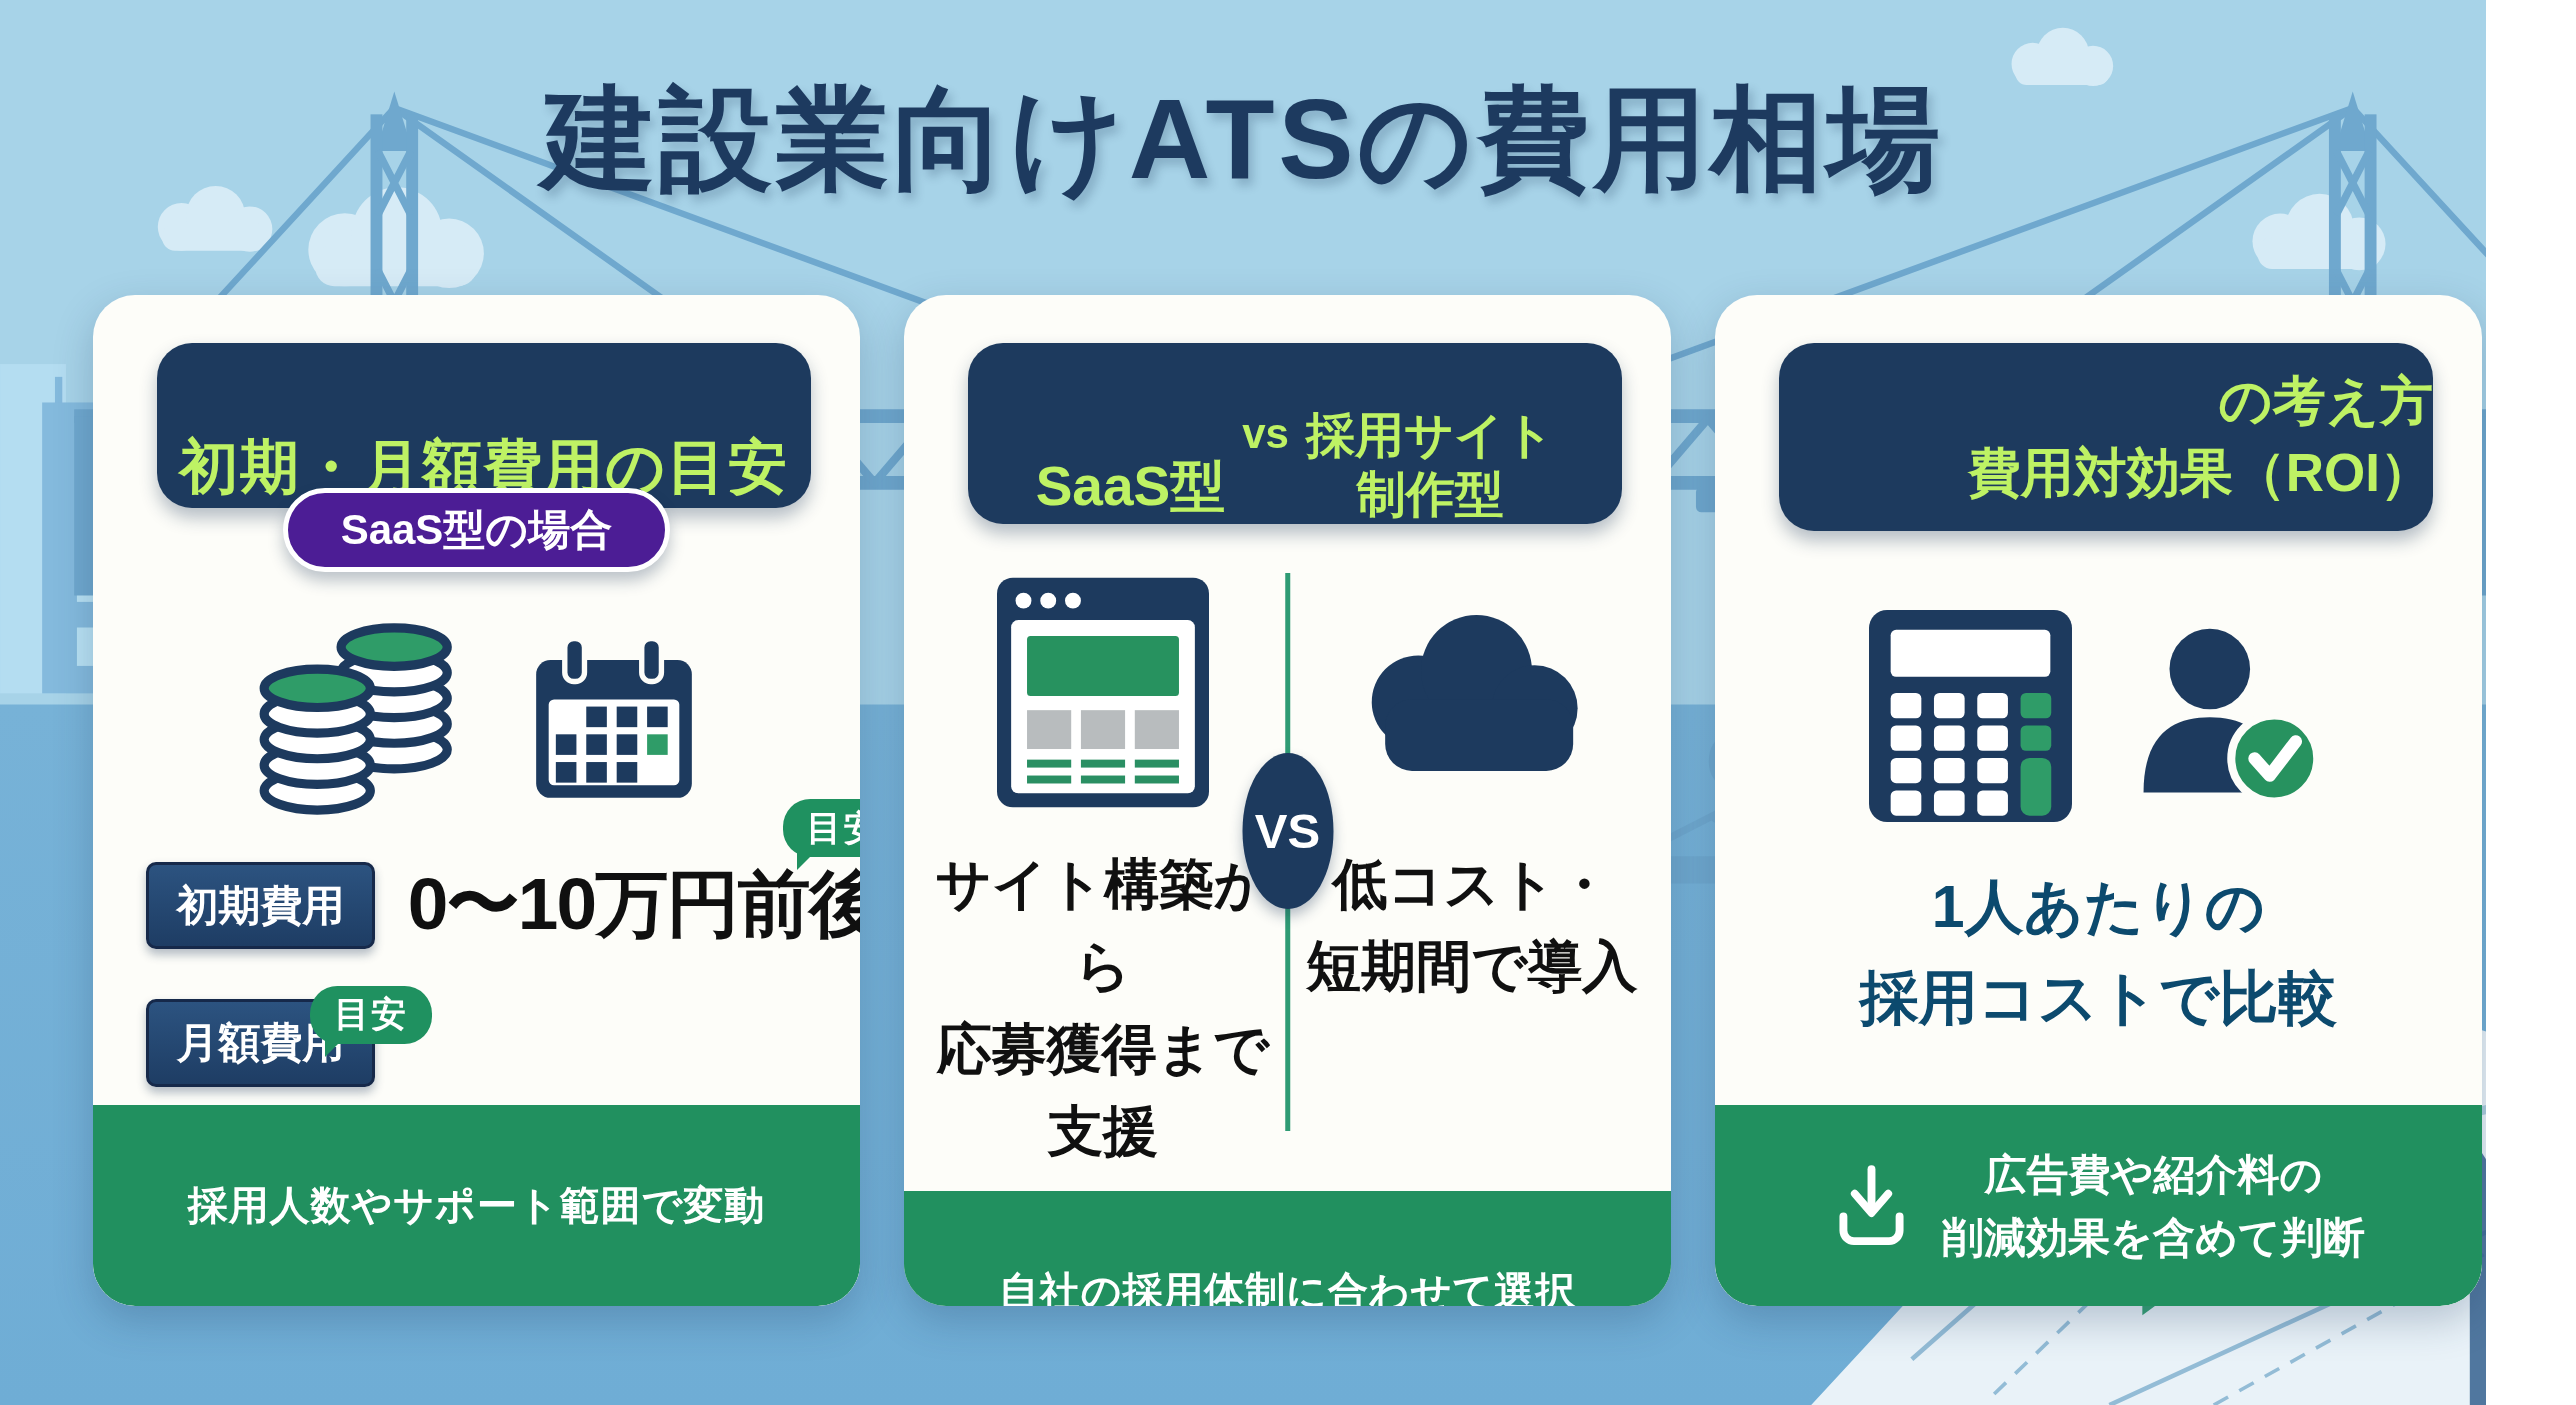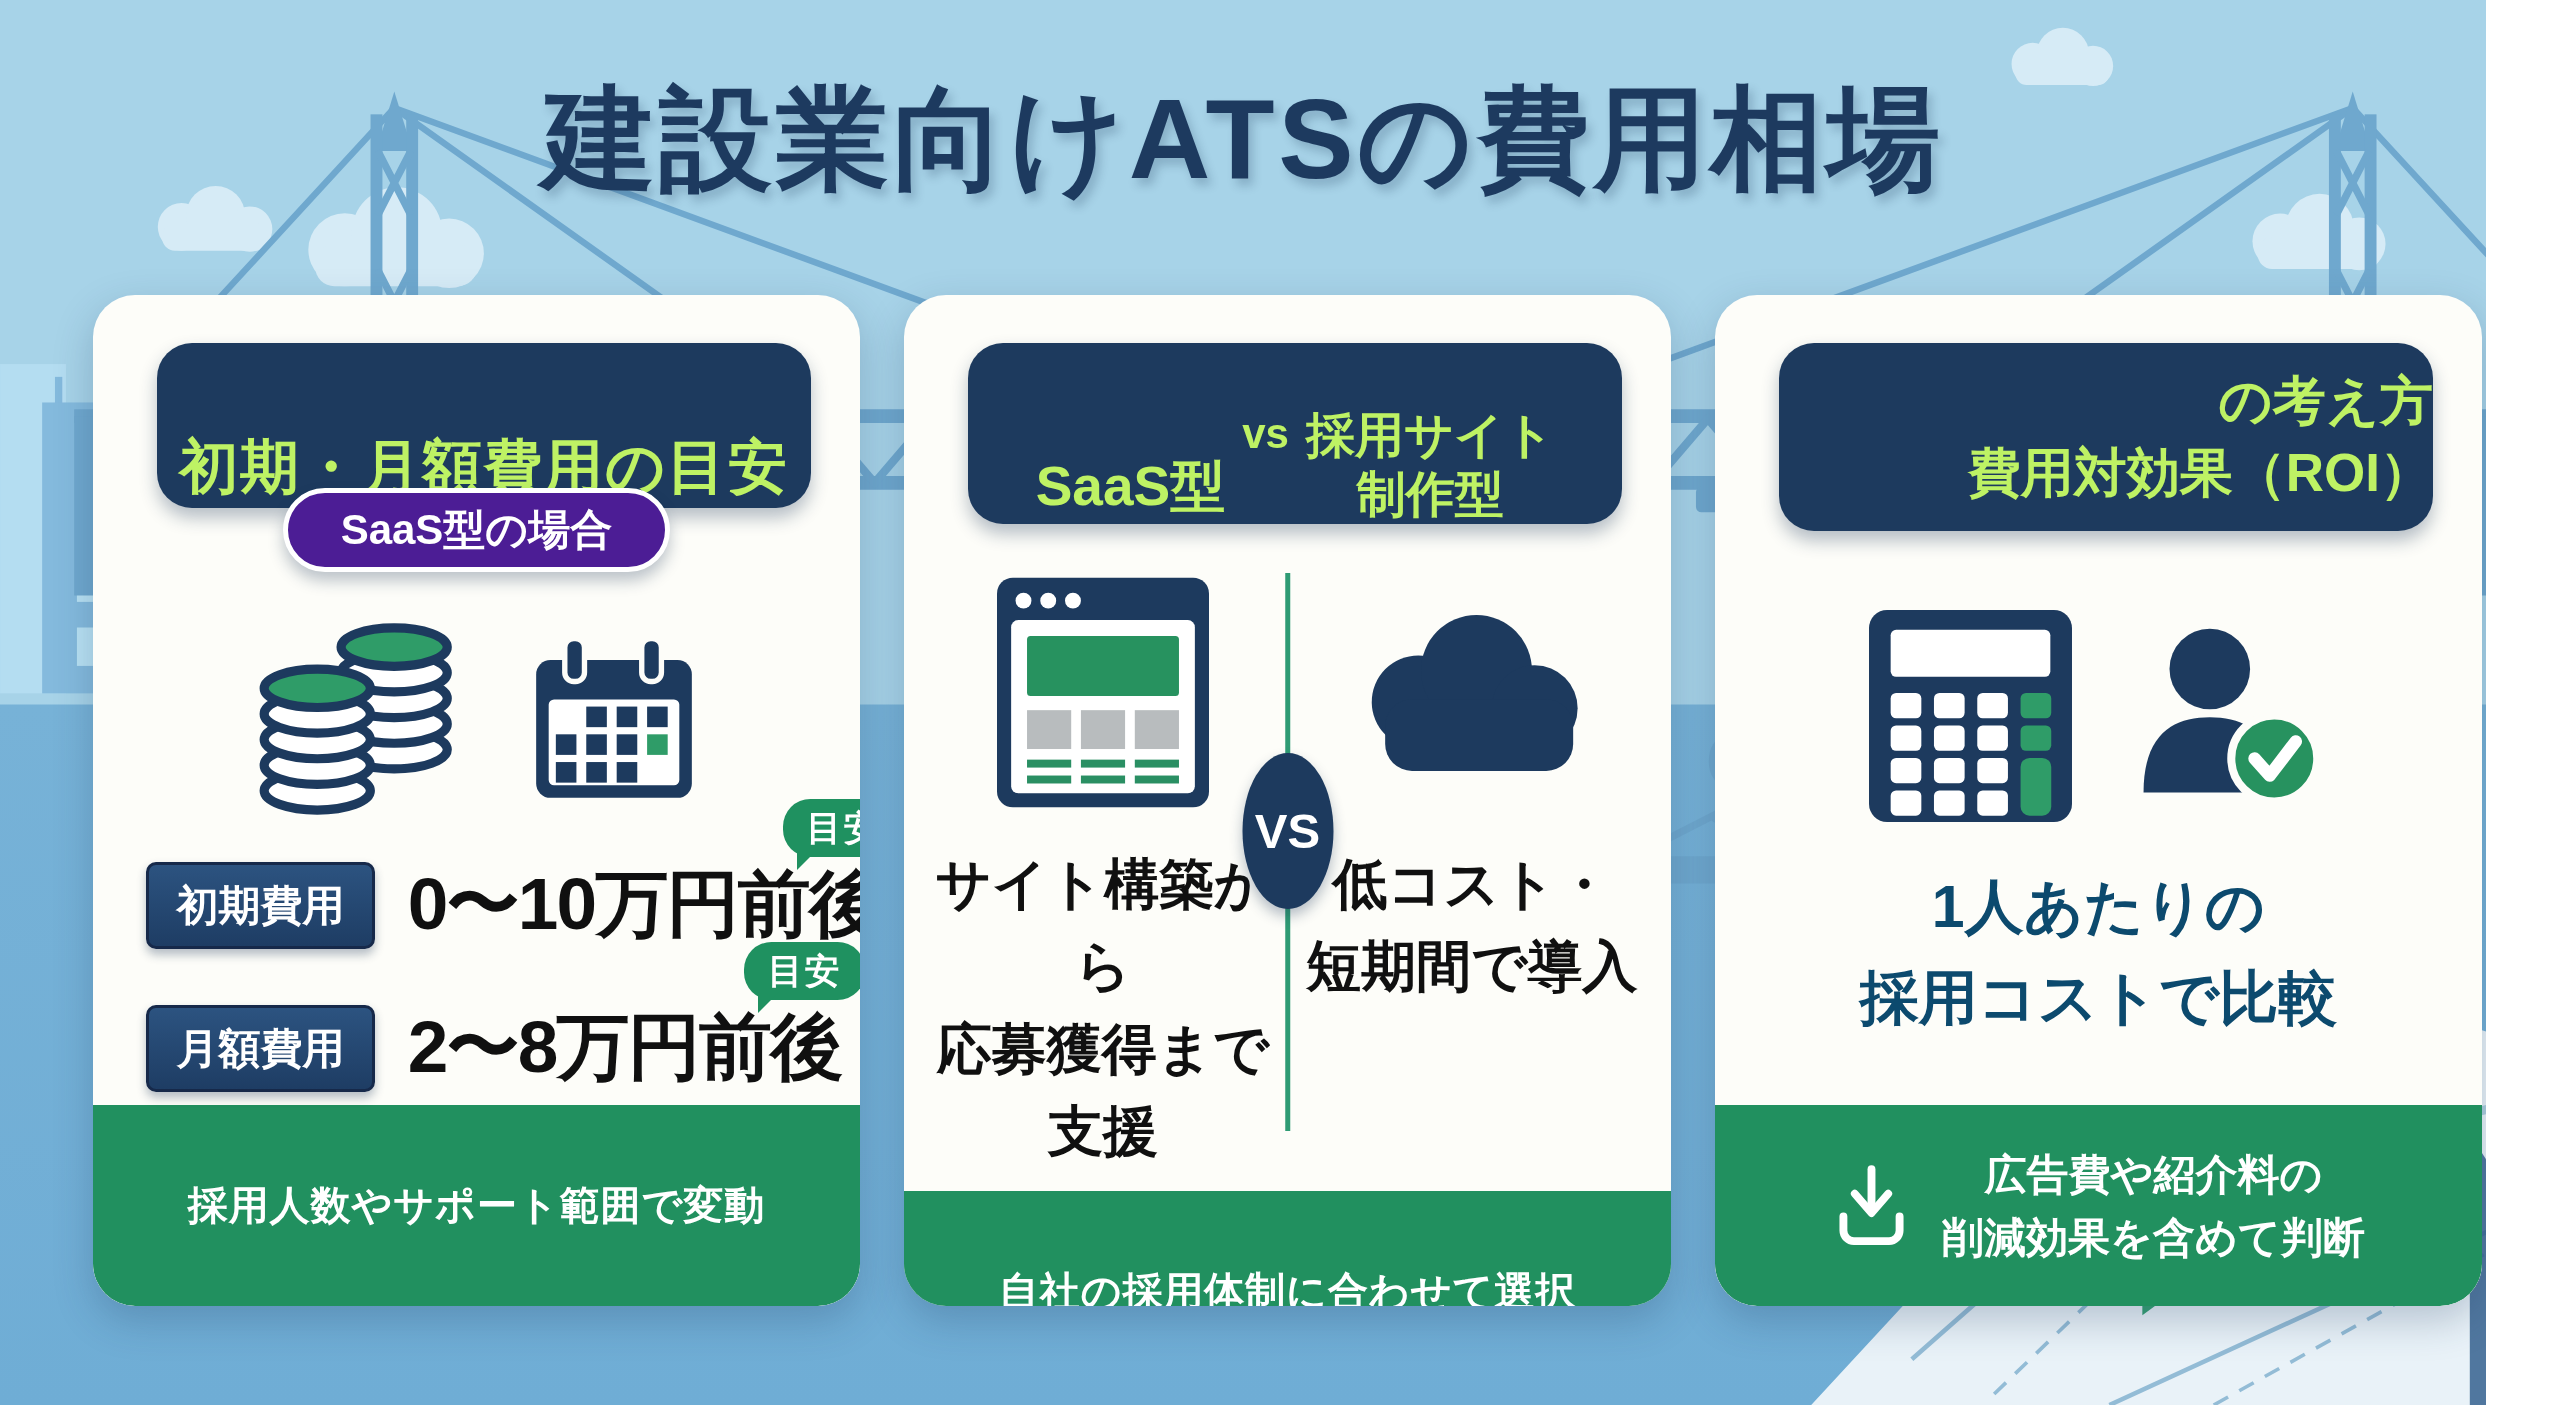--- a/index.html
+++ b/index.html
@@ -241,21 +241,20 @@
           <div class="price-row">
             <span class="price-label">初期費用</span>
             <span class="price-value">
               <span>0〜10万円前後</span>
               <span class="guide-bubble">目安</span>
             </span>
           </div>
           <div class="price-row second">
             <span class="price-label">月額費用</span>
             <span class="price-value">
-              <span>2〜8万円前後</span>
               <span class="guide-bubble">目安</span>
             </span>
           </div>
         </div>
       </div>
       <div class="card-footer footer-simple">
         <span>採用人数やサポート範囲で変動</span>
       </div>
     </section>
 

